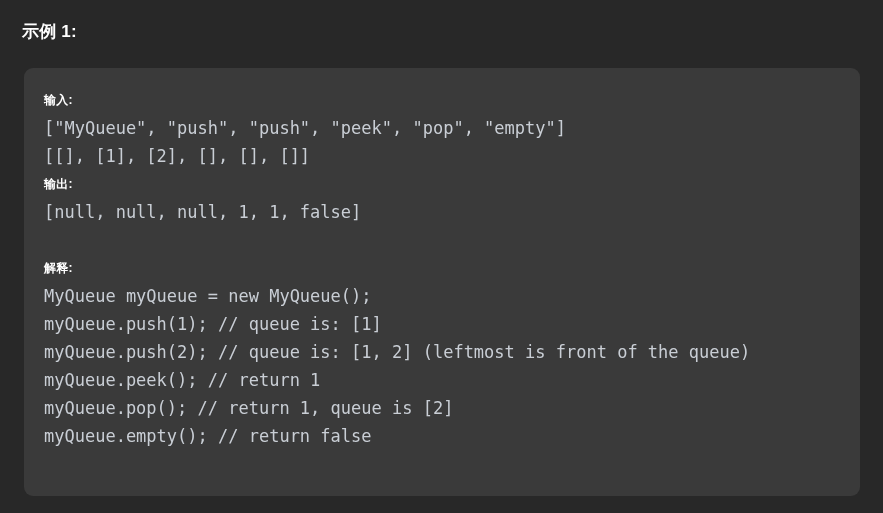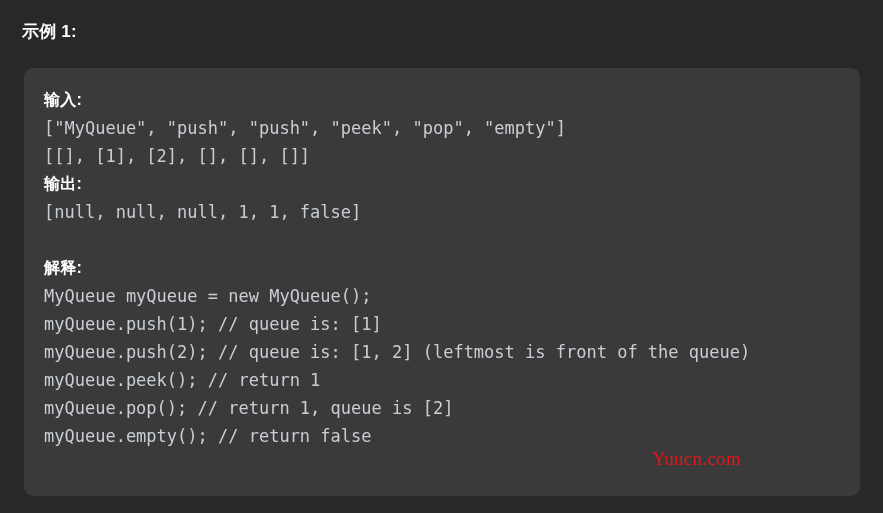--- a/index.html
+++ b/index.html
@@ -56,21 +56,21 @@
     word-break: break-word;
   }
   .code-line {
     white-space: pre-wrap;
     min-height: 28px;
   }
   .code-line.label {
     font-family: "Liberation Sans", sans-serif;
     font-weight: bold;
     color: #ffffff;
-    font-size: 16px;
+    font-size: 12px;
     letter-spacing: 0.3px;
   }
   .code-line.blank {
     height: 28px;
   }
   #watermark-site {
     position: absolute;
     right: 23px;
     top: 448px;
     font-family: "Liberation Serif", "DejaVu Serif", serif;
@@ -96,16 +96,15 @@
 <body>
 
 <div id="page">
 
   <div id="section-title">示例 1:</div>
 
   <div id="code-card">
     <div id="code-body"><div class="code-line label">输入:</div><div class="code-line code">["MyQueue", "push", "push", "peek", "pop", "empty"]</div><div class="code-line code">[[], [1], [2], [], [], []]</div><div class="code-line label">输出:</div><div class="code-line code">[null, null, null, 1, 1, false]</div><div class="code-line blank"></div><div class="code-line label">解释:</div><div class="code-line code">MyQueue myQueue = new MyQueue();</div><div class="code-line code">myQueue.push(1); // queue is: [1]</div><div class="code-line code">myQueue.push(2); // queue is: [1, 2] (leftmost is front of the queue)</div><div class="code-line code">myQueue.peek(); // return 1</div><div class="code-line code">myQueue.pop(); // return 1, queue is [2]</div><div class="code-line code">myQueue.empty(); // return false</div></div>
   </div>
 
-  <div id="watermark-site">Yuucn.com</div>
 
 
 </div>
 
 </body></html>

